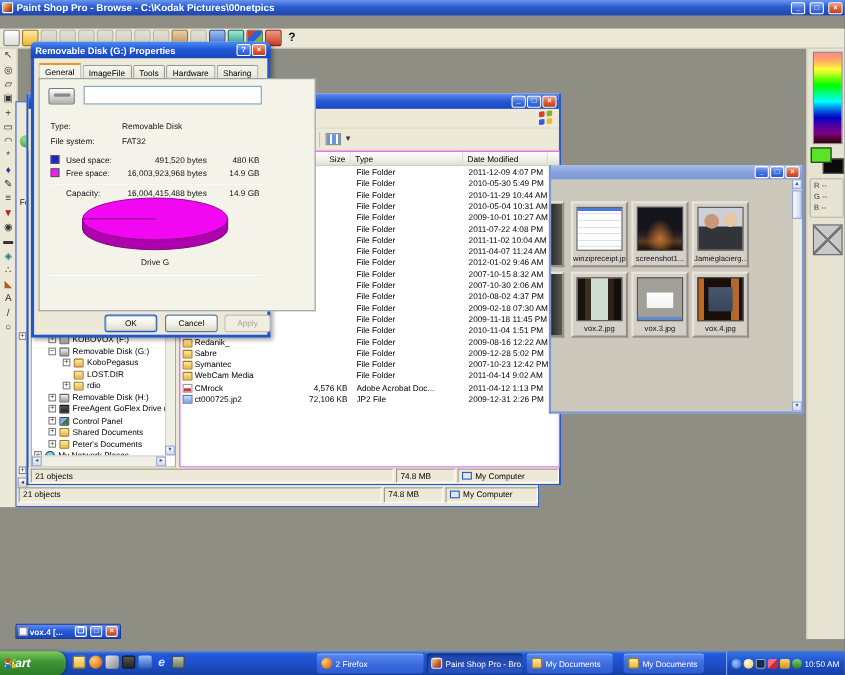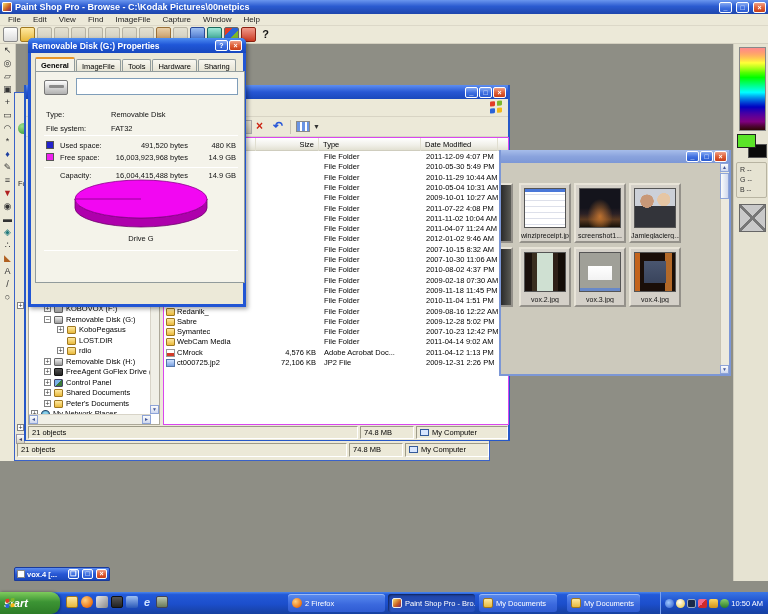--- a/index.html
+++ b/index.html
@@ -104,22 +104,22 @@
 .t-vox4{background-color:#1a0e08;background-image:linear-gradient(#4a5670,#39445c),linear-gradient(90deg,rgba(205,105,30,.95) 0 12%,rgba(0,0,0,0) 12% 74%,rgba(195,115,45,.9) 74% 92%,rgba(0,0,0,0) 92%);background-size:55% 58%,100% 100%;background-position:center,0 0;background-repeat:no-repeat}
 .t-part{position:absolute;width:12px;height:60px;background:linear-gradient(90deg,#2a2a2a,#5a5a55);border:2px outset #e8e4d8;border-left:none}
 #br-vsb{position:absolute;right:0;top:13px;width:9px;bottom:0;background:#eceade;border-left:1px solid #c8c4b4}
 #br-thumbpos{position:absolute;right:0;top:23px;width:9px;height:26px;background:linear-gradient(90deg,#fdfdfb,#cfd8ee);border:1px solid #8ea4d8}
 
 #props{left:28px;top:38px;width:218px;height:269px;background:#ece9d8;border:3px solid #2155d4;border-top:none;border-radius:5px 5px 0 0;box-shadow:2px 2px 4px rgba(0,0,0,.35)}
 #props-title{position:absolute;left:-3px;top:0;width:218px;height:15px;border-radius:5px 5px 0 0;background:linear-gradient(180deg,#4e8ef2,#2057d8 45%,#1848be);display:flex;align-items:center;color:#fff;font-weight:bold;font-size:8.5px;padding:0 4px}
 #props-title .spacer{flex:1}
 .tabs{position:absolute;left:4px;top:19px;height:15px}
 .tab{position:relative;display:inline-block;height:14px;padding:2px 5px 0;font-size:7.5px;background:linear-gradient(#f8f7f0,#e4e1d0);border:1px solid #919b9c;border-bottom:none;border-radius:2px 2px 0 0;margin-right:1px;vertical-align:bottom}
-.tab.active{height:16px;background:#f4f3ea;border-top:2px solid #e8962a;font-weight:bold}
-#tab-page{position:absolute;left:4px;top:33px;width:210px;height:212px;background:#f4f3ea;border:1px solid #919b9c}
+.tab.active{height:16px;background:#f4f3ea;border-top:2px solid #e8962a;font-weight:normal}
+#tab-page{position:absolute;left:4px;top:33px;width:252px;height:212px;background:#f4f3ea;border:1px solid #919b9c}
 #drive-ic{position:absolute;left:8px;top:8px;width:24px;height:15px;background:linear-gradient(180deg,#fdfdfd,#b0b0b0);border:1px solid #777;border-radius:2px}
 #drive-ic i{position:absolute;left:4px;top:4px;width:15px;height:3px;background:#8a8a8a;border-radius:1px}
 #vol-input{position:absolute;left:40px;top:6px;width:162px;height:17px;background:#fff;border:1px solid #7f9db9;font-size:8px;padding:2px}
 .dlab{position:absolute;font-size:7.5px;color:#111}
 .dval{position:absolute;font-size:7.5px;color:#111}
 .dnum{position:absolute;font-size:7.5px;color:#111;text-align:right}
 .dhr{position:absolute;left:8px;width:194px;height:1px;background:#d5d2c2;border-bottom:1px solid #fff}
 .swatch{position:absolute;width:8px;height:8px;border:1px solid #555}
 #pie-wrap{position:absolute;left:30px;top:106px;width:150px;height:52px}
 #btn-row{position:absolute;left:0;top:248px;width:100%;height:16px}
@@ -167,30 +167,20 @@
 <div id="screen">
 
   <div id="psp-title" class="abs">
     <div class="app-ic"></div>
     <span>Paint Shop Pro - Browse - C:\Kodak Pictures\00netpics</span>
     <div class="spacer"></div>
     <div class="win-btn">_</div>
     <div class="win-btn">□</div>
     <div class="win-btn close">×</div>
   </div>
-  <div id="menu-bar" class="abs">
-      <span class="menu-item">File</span>
-      <span class="menu-item">Edit</span>
-      <span class="menu-item">View</span>
-      <span class="menu-item">Find</span>
-      <span class="menu-item">ImageFile</span>
-      <span class="menu-item">Capture</span>
-      <span class="menu-item">Window</span>
-      <span class="menu-item">Help</span>
-    </div>
   <div id="psp-toolbar" class="abs">
       <div class="tb-icon tbi-new"></div>
       <div class="tb-icon tbi-open"></div>
       <div class="tb-icon tbi-gray"></div>
       <div class="tb-icon tbi-gray"></div>
       <div class="tb-icon tbi-gray"></div>
       <div class="tb-icon tbi-gray"></div>
       <div class="tb-icon tbi-gray"></div>
       <div class="tb-icon tbi-gray"></div>
       <div class="tb-icon tbi-gray"></div>
@@ -392,21 +382,21 @@
             <span class="fc-date">2012-01-02 9:46 AM</span>
           </div>
           <div class="frow" style="top: 106.7px;">
             <span class="fc-size"></span>
             <span class="fc-type">File Folder</span>
             <span class="fc-date">2007-10-15 8:32 AM</span>
           </div>
           <div class="frow" style="top: 117px;">
             <span class="fc-size"></span>
             <span class="fc-type">File Folder</span>
-            <span class="fc-date">2007-10-30 11:06 AM</span>
+            <span class="fc-date">2007-10-30 2:06 AM</span>
           </div>
           <div class="frow" style="top: 127.3px;">
             <span class="fc-size"></span>
             <span class="fc-type">File Folder</span>
             <span class="fc-date">2010-08-02 4:37 PM</span>
           </div>
           <div class="frow" style="top: 137.6px;">
             <span class="fc-size"></span>
             <span class="fc-type">File Folder</span>
             <span class="fc-date">2009-02-18 07:30 AM</span>
@@ -547,20 +537,25 @@
       <div id="pie-wrap">
         <svg width="150" height="52" viewBox="0 0 150 52">
           <path d="M9,21 a66,19 0 0 0 132 0 l0,9 a66,19 0 0 1 -132,0 z" fill="#ae00ac" stroke="#6e006c" stroke-width="0.8"></path>
           <ellipse cx="75" cy="21" rx="66" ry="19" fill="#f207f2" stroke="#8a008a" stroke-width="0.8"></ellipse>
           <line x1="75" y1="21" x2="9" y2="21" stroke="#9a009a" stroke-width="1.2"></line>
         </svg>
       </div>
       <div class="dlab" style="left:0;top:162px;width:210px;text-align:center">Drive G</div>
       <div class="dhr" style="top:178px"></div>
     </div>
+    <div id="btn-row">
+      <div class="xbtn focus" style="left:64px;width:48px">OK</div>
+      <div class="xbtn" style="left:119px;width:48px">Cancel</div>
+      <div class="xbtn disabled" style="left:173px;width:42px">Apply</div>
+    </div>
   </div>
 
   <div id="vox4" class="abs">
     <div class="doc-ic"></div>
     <span style="flex:1;overflow:hidden">vox.4 [...</span>
     <div class="win-btn">❐</div>
     <div class="win-btn">□</div>
     <div class="win-btn close">×</div>
   </div>
 

